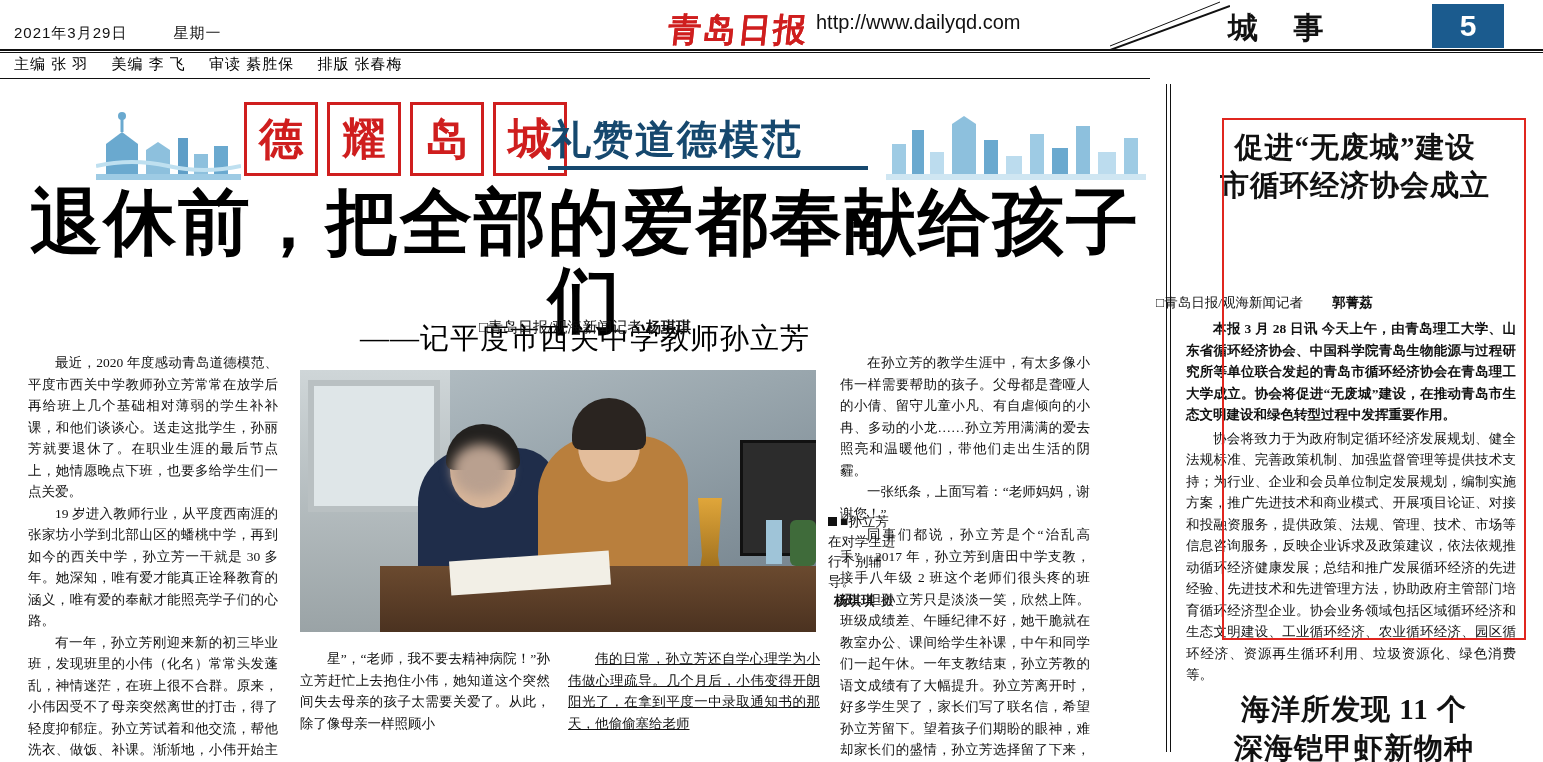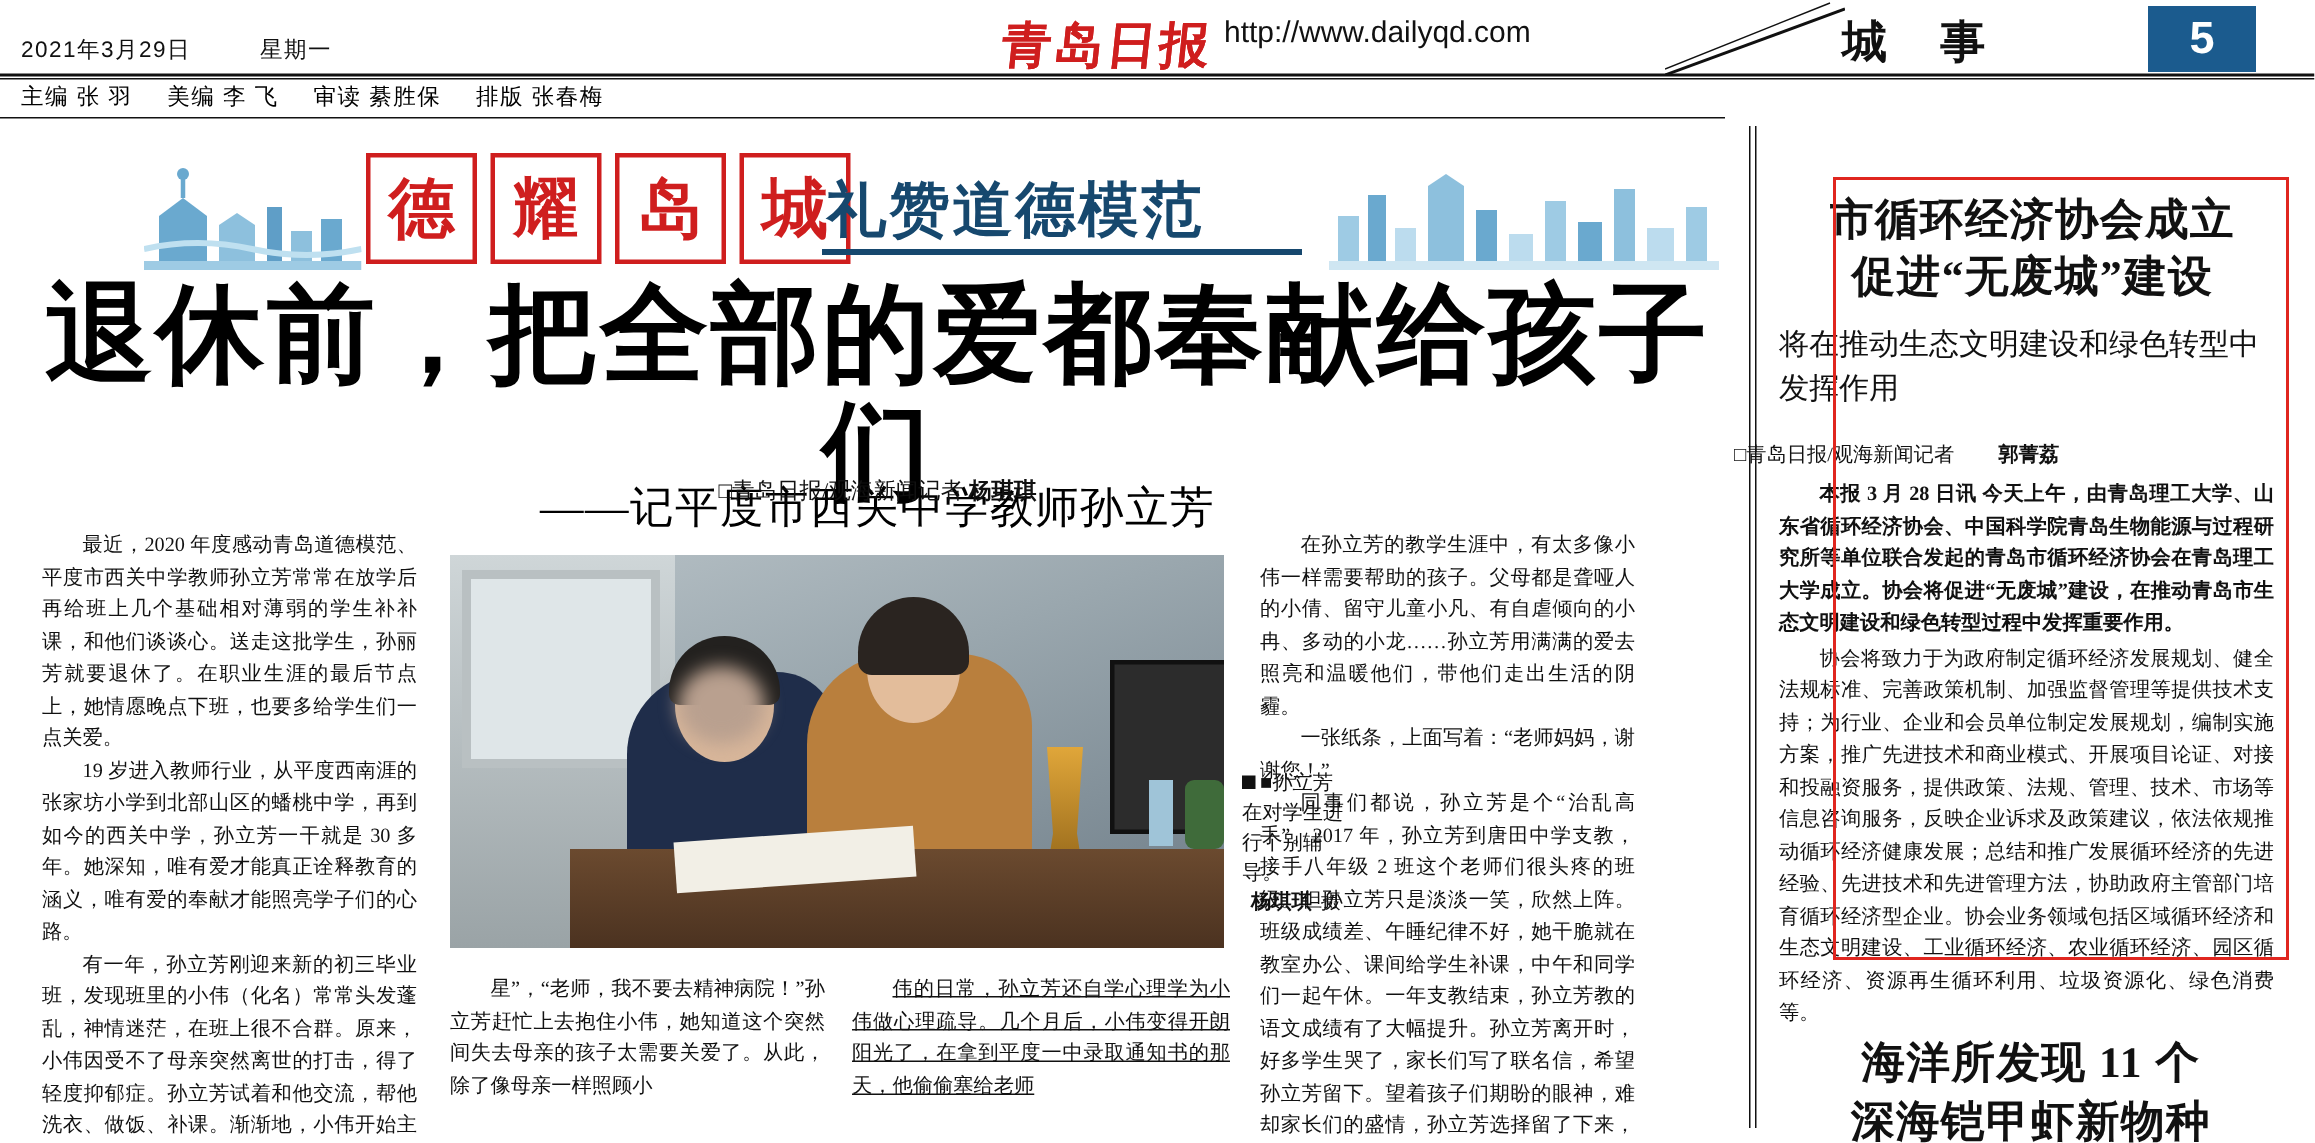--- a/index.html
+++ b/index.html
@@ -224,24 +224,23 @@
     <p>伟的日常，孙立芳还自学心理学为小伟做心理疏导。几个月后，小伟变得开朗阳光了，在拿到平度一中录取通知书的那天，他偷偷塞给老师</p>
   </div>
   <div class="col c4">
     <p>在孙立芳的教学生涯中，有太多像小伟一样需要帮助的孩子。父母都是聋哑人的小倩、留守儿童小凡、有自虐倾向的小冉、多动的小龙……孙立芳用满满的爱去照亮和温暖他们，带他们走出生活的阴霾。</p>
     <p>一张纸条，上面写着：“老师妈妈，谢谢您！”</p>
     <p>同事们都说，孙立芳是个“治乱高手”。2017 年，孙立芳到唐田中学支教，接手八年级 2 班这个老师们很头疼的班级。但孙立芳只是淡淡一笑，欣然上阵。班级成绩差、午睡纪律不好，她干脆就在教室办公、课间给学生补课，中午和同学们一起午休。一年支教结束，孙立芳教的语文成绩有了大幅提升。孙立芳离开时，好多学生哭了，家长们写了联名信，希望孙立芳留下。望着孩子们期盼的眼神，难却家长们的盛情，孙立芳选择留了下来，陪着学生们完成了初三学业。</p>
 
   </div>
 
   <div class="r-title">
+    <div>促进“无废城”建设</div>
     <div>市循环经济协会成立</div>
-    <div>促进“无废城”建设</div>
-  </div>
-  <div class="r-sub">将在推动生态文明建设和绿色转型中发挥作用</div>
+  </div>
   <div class="r-byline">
     <span>□青岛日报/观海新闻记者</span>
     <b>郭菁荔</b>
   </div>
   <div class="r-body">
     <p class="lead">本报 3 月 28 日讯 今天上午，由青岛理工大学、山东省循环经济协会、中国科学院青岛生物能源与过程研究所等单位联合发起的青岛市循环经济协会在青岛理工大学成立。协会将促进“无废城”建设，在推动青岛市生态文明建设和绿色转型过程中发挥重要作用。</p>
     <p>协会将致力于为政府制定循环经济发展规划、健全法规标准、完善政策机制、加强监督管理等提供技术支持；为行业、企业和会员单位制定发展规划，编制实施方案，推广先进技术和商业模式、开展项目论证、对接和投融资服务，提供政策、法规、管理、技术、市场等信息咨询服务，反映企业诉求及政策建议，依法依规推动循环经济健康发展；总结和推广发展循环经济的先进经验、先进技术和先进管理方法，协助政府主管部门培育循环经济型企业。协会业务领域包括区域循环经济和生态文明建设、工业循环经济、农业循环经济、园区循环经济、资源再生循环利用、垃圾资源化、绿色消费等。</p>
   </div>
 
   <div class="redbox"></div>

